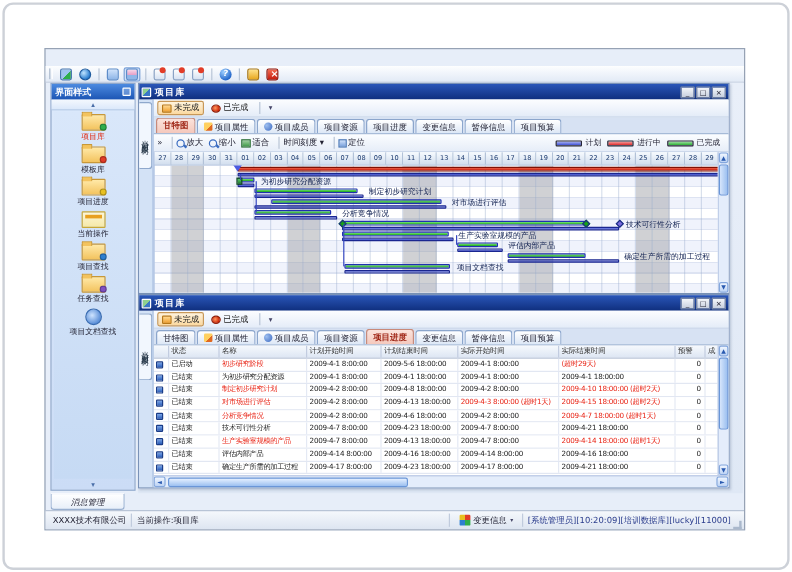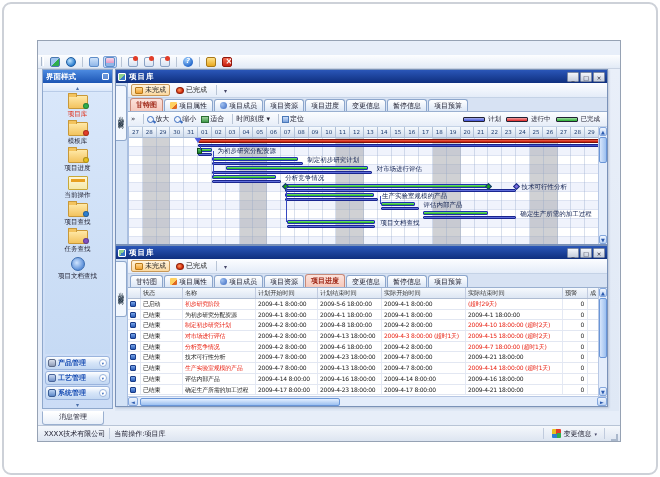--- a/index.html
+++ b/index.html
@@ -118,21 +118,21 @@
 .tblrow-area{flex:1;display:flex;min-height:0;}
 .tbl{flex:1;min-width:0;overflow:hidden;background:#fff;}
 .thead{display:flex;height:11px;background:linear-gradient(180deg,#f6f9fd,#dde6f3);border-bottom:1px solid #aebcd2;}
 .th{border-right:1px solid #c2cce0;font-size:6.2px;letter-spacing:-0.1px;color:#333;padding-left:2px;line-height:10px;white-space:nowrap;overflow:hidden;flex:none;}
 .trow{display:flex;height:10.7px;border-bottom:1px solid #e2e7f2;background:#fff;}
 .td{border-right:1px solid #e4e9f4;font-size:6px;letter-spacing:-0.25px;color:#222;padding-left:2px;line-height:10.5px;white-space:nowrap;overflow:hidden;flex:none;}
 .td.red{color:#e81f10;}
 .td .sticon{display:inline-block;width:6px;height:6px;background:linear-gradient(180deg,#7aa6e8,#2a5cb8);border:1px solid #1a3c88;border-radius:1px;margin-top:2px;}
 .td.num{text-align:right;padding-right:3px;}
 
-#msg-tab{position:absolute;left:4px;bottom:16px;width:62px;height:14px;background:linear-gradient(180deg,#ffffff,#e8eff9);border:1px solid #9ab0d0;border-radius:0 0 3px 3px;border-top:1px solid #fff;font-size:7px;color:#223;display:flex;align-items:flex-start;justify-content:center;}
+#msg-tab{position:absolute;left:4px;bottom:16px;width:62px;height:14px;background:linear-gradient(180deg,#ffffff,#e8eff9);border:1px solid #9ab0d0;border-radius:0 0 3px 3px;border-top:1px solid #fff;font-size:7px;color:#223;display:flex;align-items:flex-end;justify-content:center;font-style:italic;}
 #statusbar{position:absolute;left:0;right:0;bottom:0;height:16px;background:linear-gradient(180deg,#f5f8fc,#dde5f1);border-top:1px solid #b8c4d6;display:flex;align-items:center;font-size:7px;color:#223;}
 .ssep{width:1px;height:11px;background:#c0cbdd;margin:0 4px;}
 #sb-style-icon{width:9px;height:9px;margin:0 2px 0 4px;background:conic-gradient(#e23c28 0 25%,#2fae4b 0 50%,#2d7fd0 0 75%,#e8c020 0);border-radius:1px;}
 #statusbar .grip2{margin-left:2px;margin-right:2px;width:7px;height:7px;border-right:2px solid #aab8cc;border-bottom:2px solid #aab8cc;align-self:flex-end;}
 </style>
 </head>
 <body>
 
 <div id="frame"></div>
 <div id="app">
@@ -211,37 +211,20 @@
           </div>
           <div class="nav-it">
             <div class="nav-ic task-search-icon">
               <span class="bdg" style="background: rgb(128, 80, 192);"></span>
             </div>
             <div class="nav-lb">任务查找</div>
           </div>
           <div class="nav-it">
             <div class="nav-ic doc-search-icon"></div>
             <div class="nav-lb">项目文档查找</div>
-          </div>
-        </div>
-      <div id="sb-groups-bottom">
-          <div class="sb-grp">
-            <span class="gi product-icon"></span>
-            <span class="gl">产品管理</span>
-            <span class="gc">▾</span>
-          </div>
-          <div class="sb-grp">
-            <span class="gi craft-icon"></span>
-            <span class="gl">工艺管理</span>
-            <span class="gc">▾</span>
-          </div>
-          <div class="sb-grp">
-            <span class="gi system-icon"></span>
-            <span class="gl">系统管理</span>
-            <span class="gc">▾</span>
           </div>
         </div>
       <div id="sb-chev2">▾</div>
     </div>
     <div id="mdi">
       <div class="win" id="win1">
           <div class="w-title">
             <span class="wic"></span>
             <span class="wt">项目库</span>
             <span class="w-btns">
@@ -654,15 +637,16 @@
   <div id="statusbar">
     <span style="padding-left:6px;">XXXX技术有限公司</span>
     <span class="ssep"></span>
     <span>当前操作:项目库</span>
     <span style="margin-left:auto;"></span>
     <span class="ssep"></span>
     <span id="sb-style-icon"></span>
     <span>变更信息</span>
     <span style="font-size:5px;color:#446;margin:0 3px;">▾</span>
     <span class="ssep"></span>
+    <span style="color:#2a3c8c;">[系统管理员][10:20:09][培训数据库][lucky][11000]</span>
     <span class="grip2"></span>
   </div>
 </div>
 
 </body></html>

